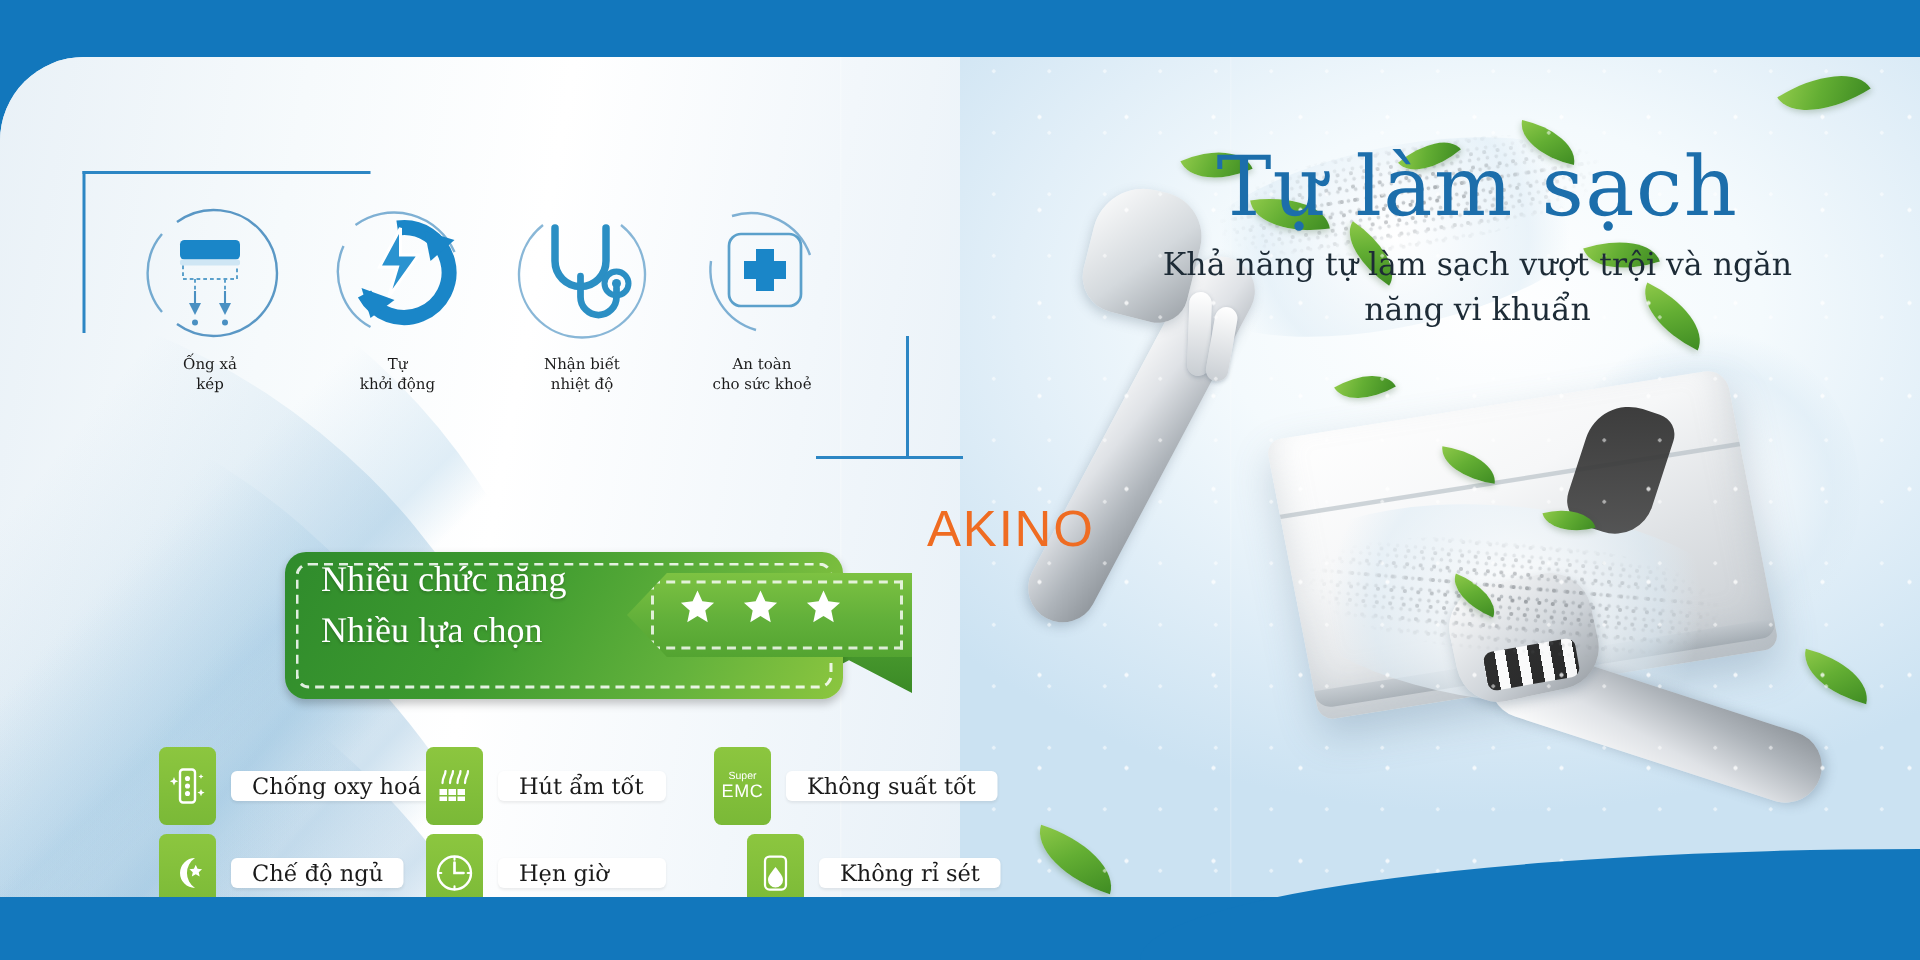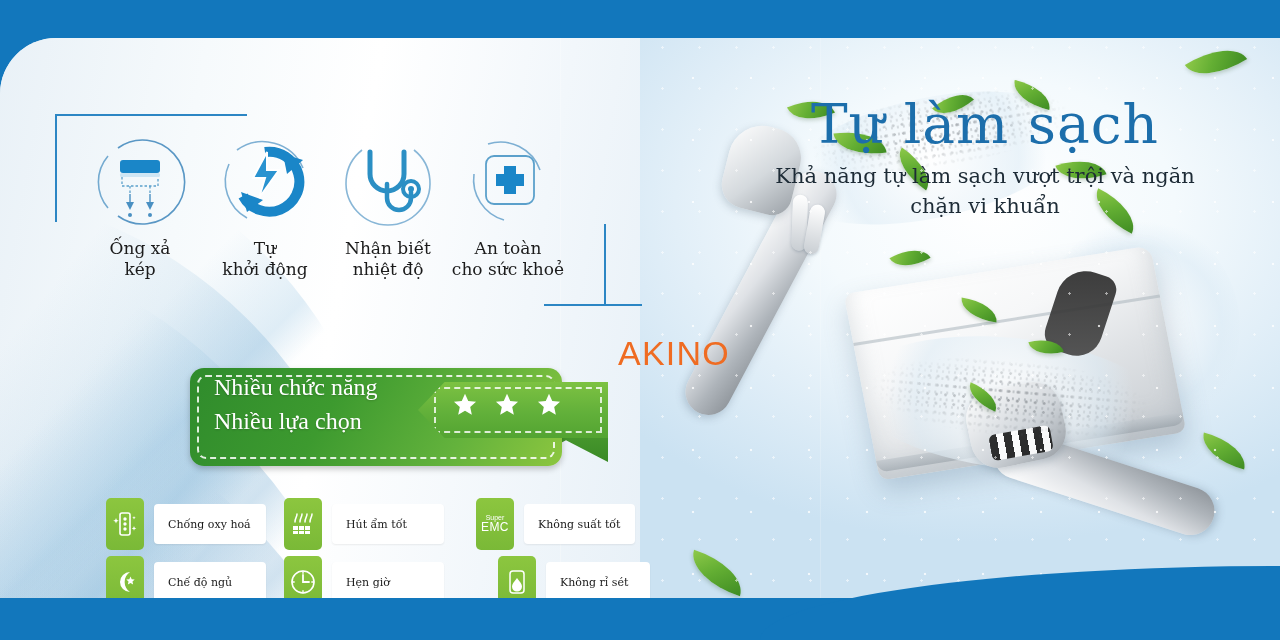--- a/index.html
+++ b/index.html
@@ -65,21 +65,21 @@
          background:rgba(255,255,255,.55); }
 
   
   .icon-row{ position:absolute; left:78px; top:96px; width:540px; height:160px; }
   .feat{ position:absolute; width:124px; text-align:center; }
   .feat .ring{
     position:relative; width:96px; height:96px; margin:0 auto;
   }
   .feat .ring svg{ position:absolute; left:0; top:0; }
   .feat .cap{
-    margin-top:8px; font-size:17px; line-height:1.25; color:#1b1b1b;
+    margin-top:8px; font-size:10px; line-height:1.25; color:#1b1b1b;
     font-family:"DejaVu Serif", serif;
   }
 
   
   .title-wrap{ position:absolute; left:770px; top:58px; width:430px; text-align:center; }
   .main-title{
     font-family:"DejaVu Serif", serif;
     font-size:55px; font-weight:400; color:#1c6eab; letter-spacing:1px;
     line-height:1.05;
   }
@@ -142,24 +142,24 @@
   
   .chips{ position:absolute; left:106px; top:460px; width:530px; height:100px; }
   .chip{ position:absolute; display:flex; align-items:center; }
   .chip .ic{
     width:38px; height:52px; border-radius:5px;
     background:linear-gradient(180deg,#8cc63f 0%,#7ab937 100%);
     display:flex; align-items:center; justify-content:center;
     flex:0 0 auto; color:#fff;
   }
   .chip .lbl{
-    margin-left:10px; height:40px; min-width:112px;
+    margin-left:10px; height:20px; min-width:112px;
     background:#fff; border-radius:4px;
     display:flex; align-items:center; padding:0 14px;
-    font-family:"DejaVu Serif", serif; font-size:11px; color:#1a1a1a;
+    font-family:"DejaVu Serif", serif; font-size:15px; color:#1a1a1a;
     box-shadow:0 1px 2px rgba(0,0,0,.07);
     white-space:nowrap;
   }
   .chip .lbl.w-lg{ min-width:104px; }
   .emc{ font-family:"Liberation Sans",sans-serif; line-height:1.05; text-align:center; }
   .emc .s1{ display:block; font-size:7px; }
   .emc .s2{ display:block; font-size:12px; letter-spacing:.4px; }
 
   
   .photo{ position:absolute; left:660px; top:0; width:620px; height:560px; overflow:hidden; }
@@ -317,21 +317,21 @@
       <div class="leaf" style="left:306px; top:350px; width:34px; height:18px; transform:rotate(22deg);"></div>
       <div class="leaf" style="left:528px; top:10px;  width:56px; height:28px; transform:rotate(-32deg);"></div>
       <div class="leaf" style="left:540px; top:400px; width:48px; height:26px; transform:rotate(14deg);"></div>
       <div class="drops"></div>
     </div>
 
     <div class="title-wrap">
       <div class="main-title">Tự làm sạch</div>
       <div class="sub-title">
         <span>Khả năng tự làm sạch vượt trội và ngăn</span><br>
-        <span>chặn vi khuẩn</span>
+        <span>năng vi khuẩn</span>
       </div>
     </div>
 
     <div class="icon-row">
 
       <div class="feat" style="left:0px;">
         <div class="ring">
           <svg width="96" height="96" viewBox="0 0 96 96">
             <path d="M16 22 A40 40 0 0 0 16 74" fill="none" stroke="#4a90c2" stroke-width="1.6" opacity=".75"></path>
             <path d="M26 14 A42 42 0 1 1 26 82" fill="none" stroke="#3e86bb" stroke-width="1.6" opacity=".85"></path>

